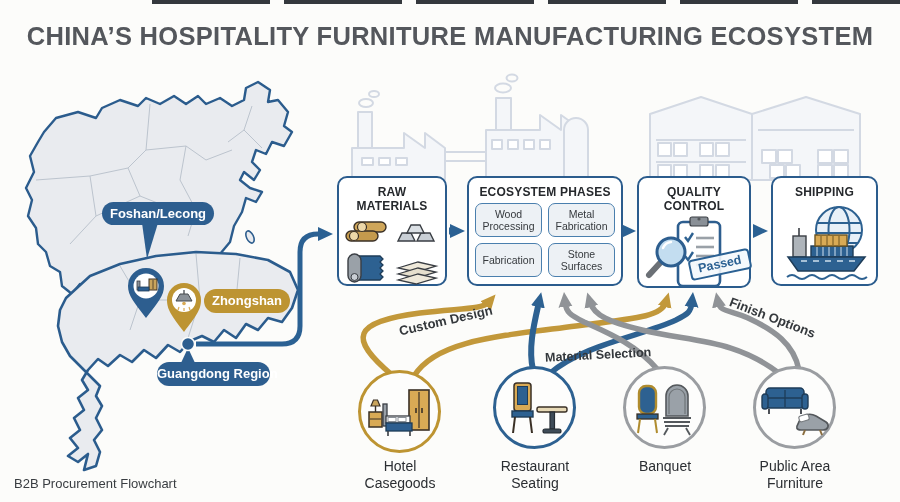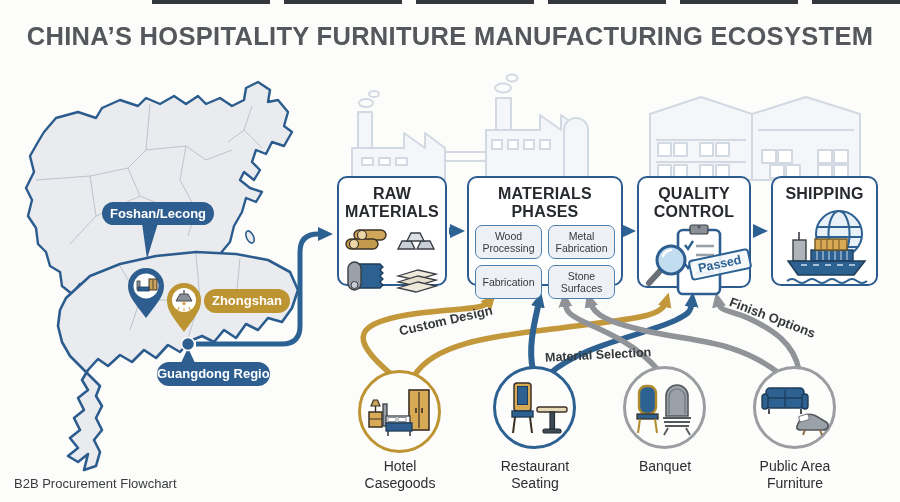--- a/index.html
+++ b/index.html
@@ -27,21 +27,21 @@
   .pill.guangdong{left:157px;top:362px;width:113px;height:24px;font-size:13px;line-height:24px;}
   .box{
     position:absolute;z-index:2;background:#ffffff;border:2.5px solid #2b5c8d;
     border-radius:10px;box-sizing:border-box;text-align:center;
   }
   .box-raw{left:337px;top:176px;width:110px;height:110px;}
   .box-prod{left:467px;top:176px;width:156px;height:110px;}
   .box-qc{left:637px;top:176px;width:114px;height:112px;}
   .box-ship{left:771px;top:176px;width:107px;height:110px;}
   .box h2{
-    margin:7px 2px 3px 2px;font-size:16px;letter-spacing:.2px;color:#26292d;font-weight:bold;
+    margin:7px 2px 3px 2px;font-size:12px;letter-spacing:.2px;color:#26292d;font-weight:bold;
   }
   .phase-grid{
     display:grid;grid-template-columns:67px 67px;grid-template-rows:34px 34px;
     gap:6px;justify-content:center;margin-top:4px;
   }
   .phase{
     background:#edf1f5;border:1.5px solid #4a7fae;border-radius:7px;
     font-size:10.5px;line-height:1.15;color:#35393d;display:flex;align-items:center;
     justify-content:center;box-sizing:border-box;padding:1px 13px;
   }
@@ -238,21 +238,21 @@
       </g>
       <g>
         <path d="M56 52 L76 46 L94 50 L74 56 Z" fill="#efe9da" stroke="#3a3e44" stroke-width="1.3"></path>
         <path d="M56 58 L76 52 L94 56 L74 62 Z" fill="#e6dfcd" stroke="#3a3e44" stroke-width="1.3"></path>
         <path d="M56 64 L76 58 L94 62 L74 68 Z" fill="#efe9da" stroke="#3a3e44" stroke-width="1.3"></path>
       </g>
     </svg>
   </div>
 
   <div class="box box-prod">
-    <h2>MATERIALS PHASES</h2>
+    <h2>ECOSYSTEM PHASES</h2>
     <div class="phase-grid">
       <div class="phase">Wood Processing</div>
       <div class="phase">Metal Fabrication</div>
       <div class="phase">Fabrication</div>
       <div class="phase">Stone Surfaces</div>
     </div>
   </div>
 
   <div class="box box-qc">
     <h2>QUALITY CONTROL</h2>

